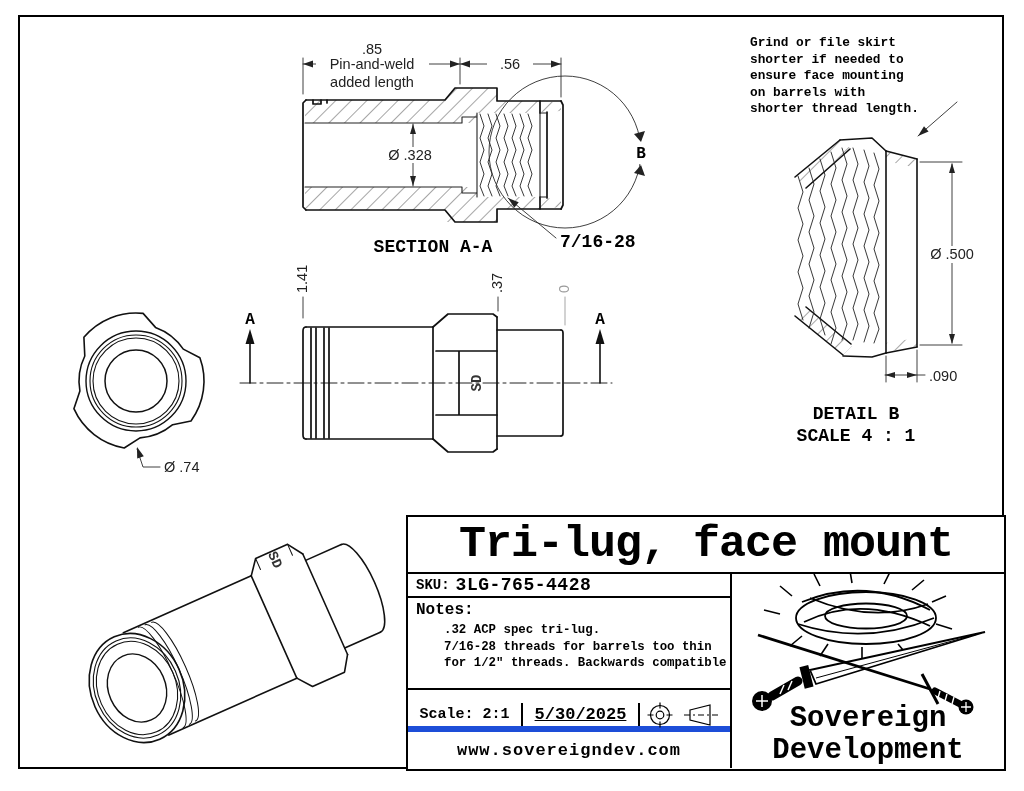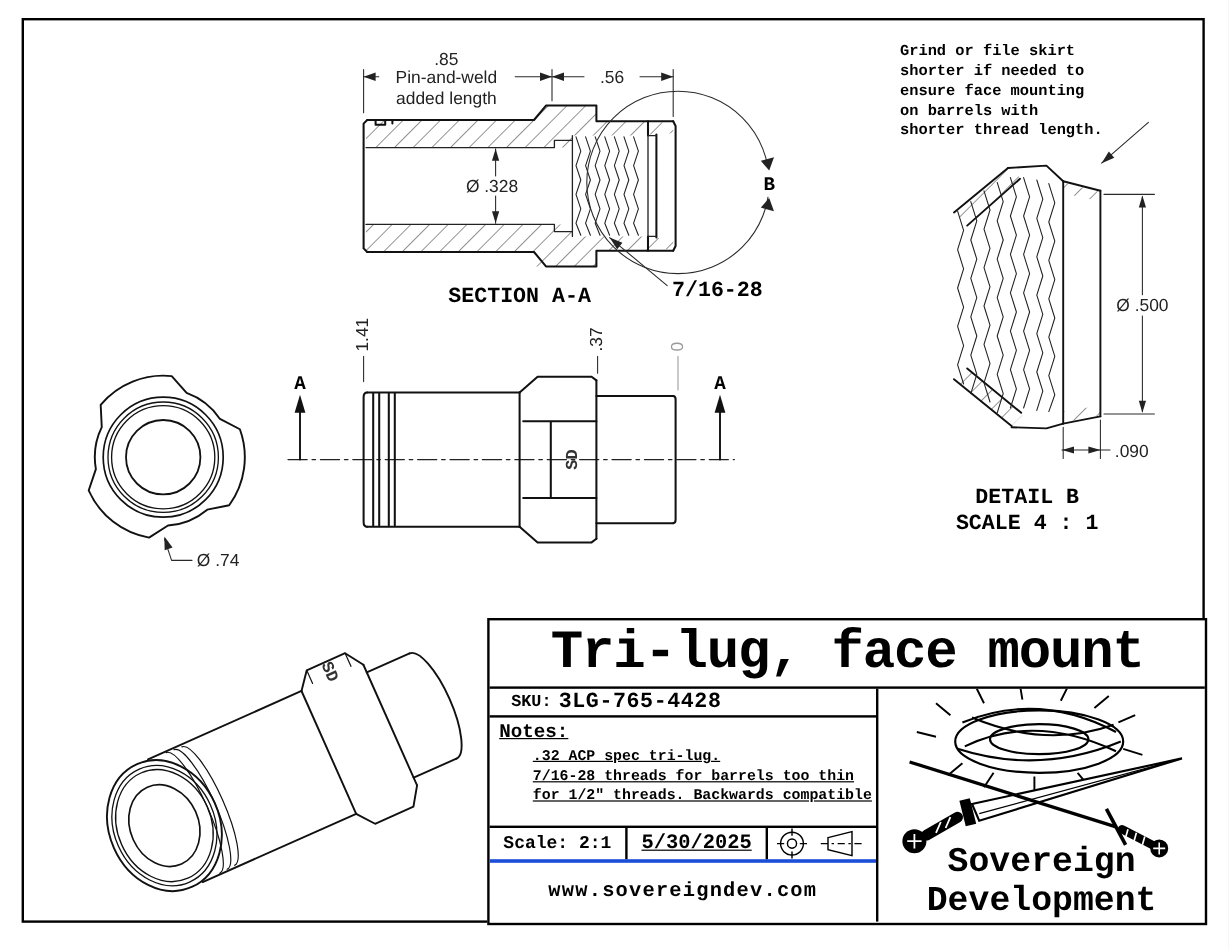--- a/index.html
+++ b/index.html
@@ -17,33 +17,33 @@
   .engr{font:700 14px "Liberation Mono",monospace;fill:#333;}
   .ghosttxt{font:14.5px "Liberation Sans",sans-serif;fill:#9b9b9b;}
 
   
   .tblock{position:absolute;left:406px;top:515px;width:600px;height:256px;border:2.5px solid #000;
           box-sizing:border-box;background:#fff;}
   .tb-title{height:55px;border-bottom:2px solid #000;display:flex;align-items:center;justify-content:center;
             font:700 45px "Liberation Mono",monospace;letter-spacing:-1px;white-space:nowrap;text-align:right;}
   .tb-body{display:flex;height:194px;}
   .tb-left{width:324px;border-right:2px solid #000;display:flex;flex-direction:column;box-sizing:border-box;}
-  .tb-sku{height:24px;border-bottom:2px solid #000;display:flex;align-items:center;padding-left:18px;box-sizing:border-box;}
+  .tb-sku{height:24px;border-bottom:2px solid #000;display:flex;align-items:center;padding-left:8px;box-sizing:border-box;}
   .sku-label{font:700 14px "Liberation Mono",monospace;}
   .sku-val{font:700 18px "Liberation Mono",monospace;margin-left:6px;letter-spacing:.5px;}
-  .tb-notes{height:92px;border-bottom:2px solid #000;padding:3px 0 0 8px;box-sizing:border-box;text-decoration:underline;}
+  .tb-notes{height:92px;border-bottom:2px solid #000;padding:3px 0 0 8px;box-sizing:border-box;}
   .notes-label{font:700 16px "Liberation Mono",monospace;margin-bottom:3px;}
   .note-line{font:700 12.4px/16.5px "Liberation Mono",monospace;white-space:pre;padding-left:3px;margin-left:25px;}
   .tb-matfin{height:26px;border-bottom:2px solid #000;display:flex;box-sizing:border-box;}
   .tb-mat{width:197px;border-right:2px solid #000;display:flex;align-items:center;padding-left:6px;box-sizing:border-box;}
   .tb-fin{flex:1;display:flex;align-items:center;padding-left:6px;}
   .cell-label{font:700 10.5px "Liberation Mono",monospace;}
   .cell-label2{font:700 12px "Liberation Mono",monospace;}
   .cell-val{font:700 19px "Liberation Mono",monospace;margin-left:3px;}
-  .tb-scalerow{height:29px;border-bottom:3px solid #1d4ed8;display:flex;box-sizing:border-box;}
+  .tb-scalerow{height:29px;border-bottom:6px solid #1d4ed8;display:flex;box-sizing:border-box;margin-top:13px;}
   .tb-scale{width:115px;border-right:2px solid #000;display:flex;align-items:center;justify-content:center;
             font:700 15px "Liberation Mono",monospace;box-sizing:border-box;white-space:pre;}
   .tb-date{width:117px;border-right:2px solid #000;display:flex;align-items:center;justify-content:center;
            font:700 17px "Liberation Mono",monospace;box-sizing:border-box;text-decoration:underline;}
   .tb-proj{flex:1;display:flex;align-items:center;justify-content:center;}
   .tb-web{flex:1;display:flex;align-items:center;justify-content:center;
           font:700 17px "Liberation Mono",monospace;letter-spacing:1px;}
   .tb-logo{flex:1;position:relative;}
   .brand{position:absolute;left:0;bottom:2px;width:100%;text-align:center;
          font:700 29px/1.08 "Liberation Mono",monospace;}

